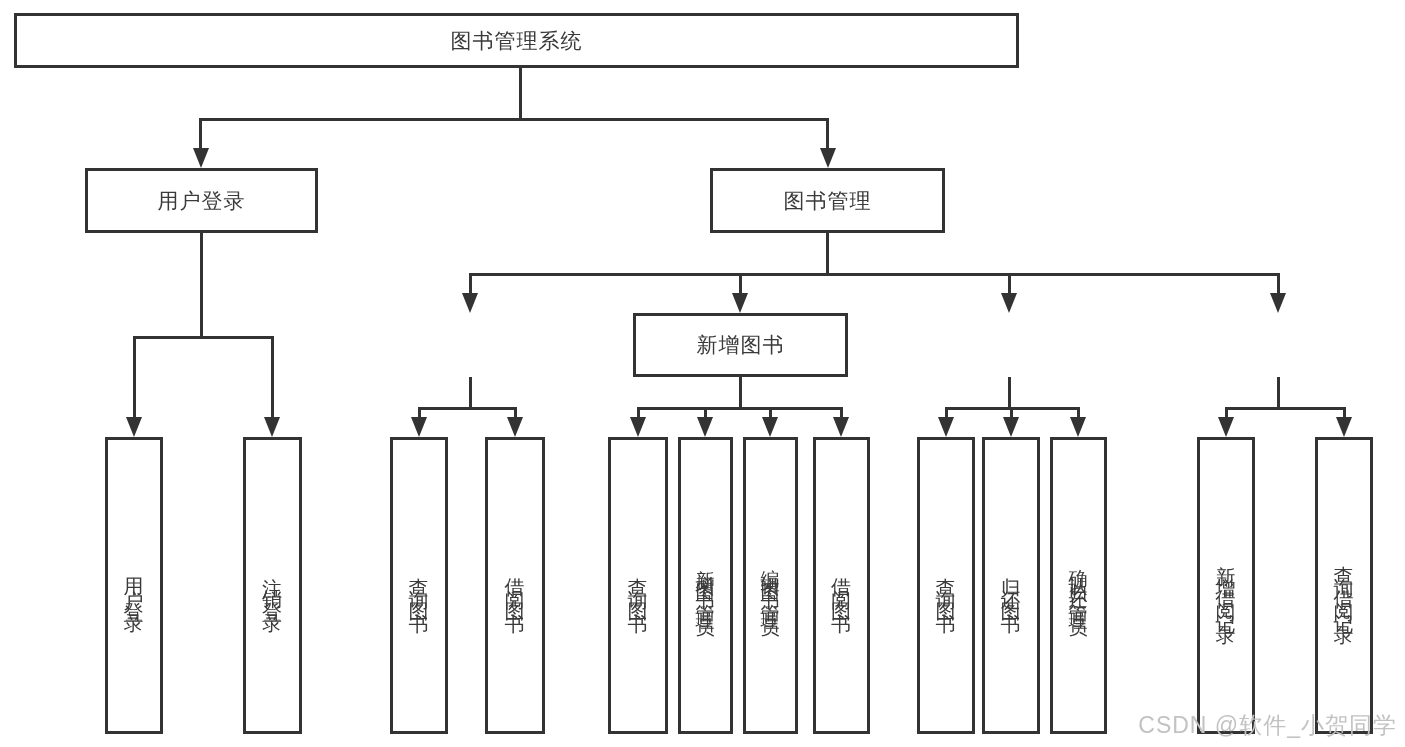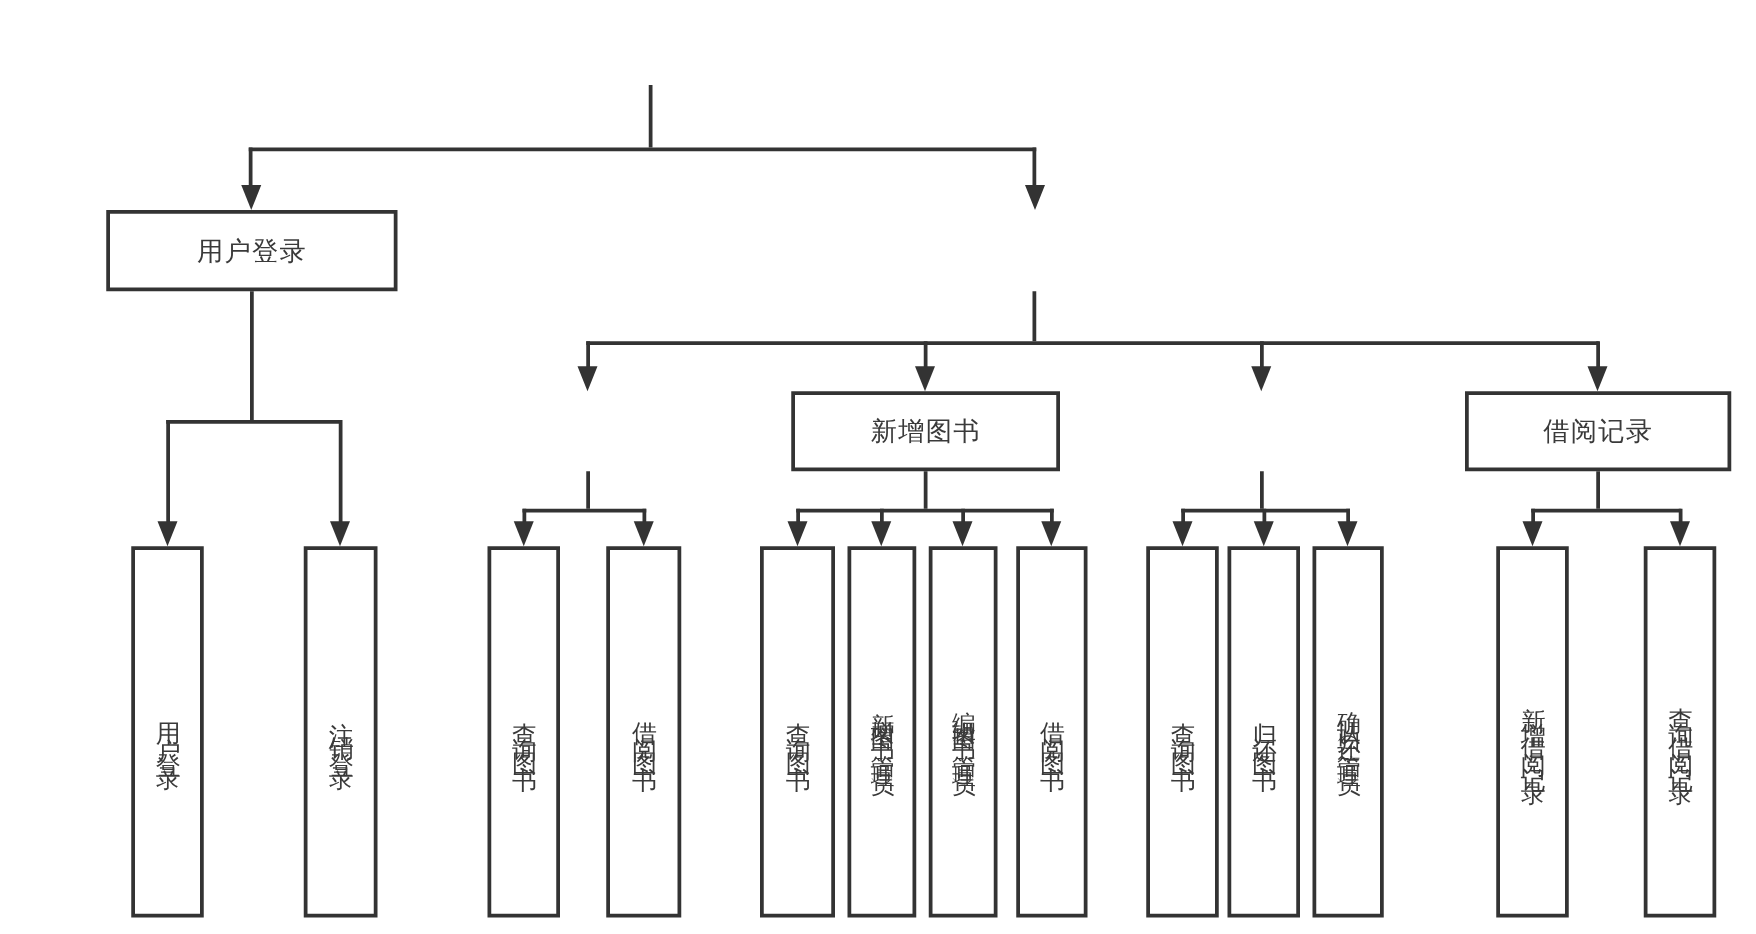--- a/index.html
+++ b/index.html
@@ -43,35 +43,38 @@
     color:#c2c2c2;
     letter-spacing:1px;
     white-space:nowrap;
   }
 </style>
 </head>
 <body>
 
 <div class="canvas">
 
+  <div class="box hbox" style="left:14px;top:13px;width:1005px;height:55px;">
+    <span>图书管理系统</span>
+  </div>
 
   <div class="box hbox" style="left:85px;top:168px;width:233px;height:65px;">
     <span>用户登录</span>
   </div>
 
+  <div class="box hbox" style="left:710px;top:168px;width:235px;height:65px;">
+    <span>图书管理</span>
+  </div>
 
 
   <div class="box hbox" style="left:633px;top:313px;width:215px;height:64px;">
     <span>新增图书</span>
   </div>
 
 
-  <div class="box hbox" style="left:1172px;top:313px;width:213px;height:64px;">
-    <span>借阅记录</span>
-  </div>
 
   <div class="box vbox" style="left:105px;top:437px;width:58px;height:297px;">
     <span>用户登录</span>
   </div>
 
   <div class="box vbox" style="left:243px;top:437px;width:59px;height:297px;">
     <span>注销登录</span>
   </div>
 
   <div class="box vbox" style="left:390px;top:437px;width:58px;height:297px;">
@@ -170,14 +173,15 @@
   <div class="line" style="left:1077px;top:407px;width:3px;height:14px;"></div>
   <div class="arrow" style="left:1070px;top:417px;"></div>
 
   <div class="line" style="left:1277px;top:377px;width:3px;height:30px;"></div>
   <div class="line" style="left:1225px;top:407px;width:120px;height:3px;"></div>
   <div class="line" style="left:1225px;top:407px;width:3px;height:14px;"></div>
   <div class="arrow" style="left:1218px;top:417px;"></div>
   <div class="line" style="left:1343px;top:407px;width:3px;height:14px;"></div>
   <div class="arrow" style="left:1336px;top:417px;"></div>
 
+  <div class="watermark">CSDN @软件_小贺同学</div>
 
 </div>
 
 </body></html>

